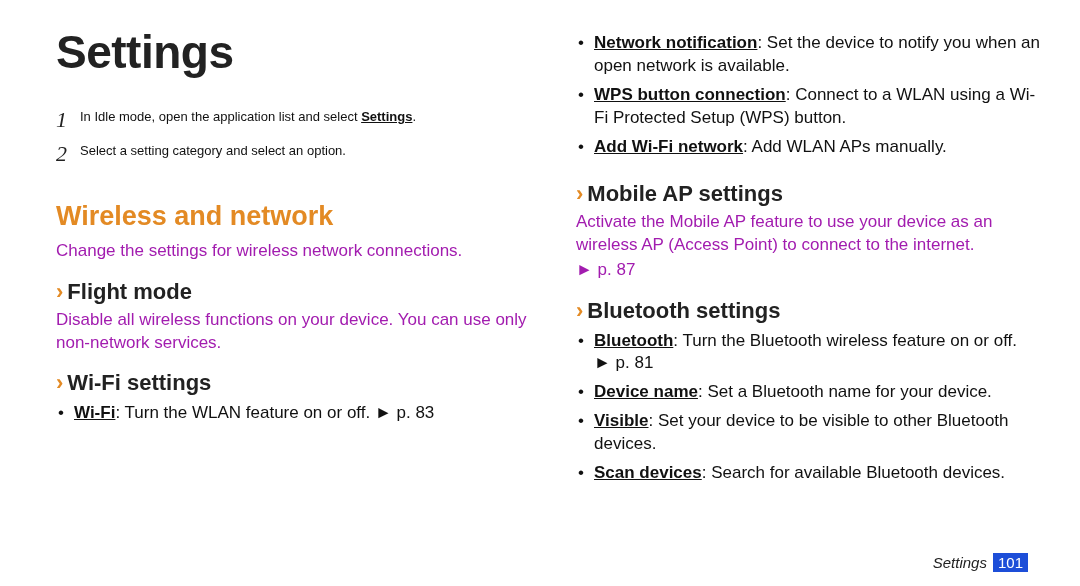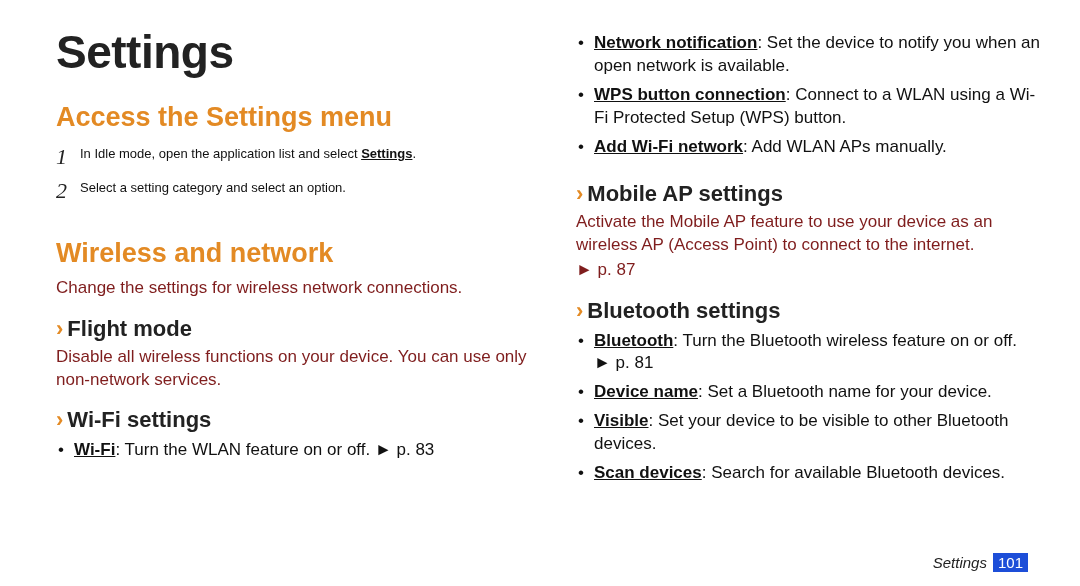--- a/index.html
+++ b/index.html
@@ -70,21 +70,21 @@
   }
   .step .step-body {
     flex: 1;
     font-size: 13px;
     line-height: 1.35;
     color: #111;
   }
   p.body {
     font-size: 17px;
     line-height: 1.35;
-    color: #7f1d1d;
+    color: #a21caf;
     margin-top: 2px;
   }
   ul.blist {
     list-style: none;
     margin-top: 4px;
   }
   ul.blist li {
     position: relative;
     padding-left: 18px;
     font-size: 17px;
@@ -124,21 +124,20 @@
 </style>
 </head>
 <body>
 
 <div class="page">
   <div class="columns">
 
     <div class="col">
       <h1 class="page-title">Settings</h1>
 
-      <h2 class="section top">Access the Settings menu</h2>
 
       <div class="step">
         <div class="num">1</div>
         <div class="step-body">
           <span>In Idle mode, open the application list and select </span><span class="b">Settings</span><span>.</span>
         </div>
       </div>
 
       <div class="step">
         <div class="num">2</div>

